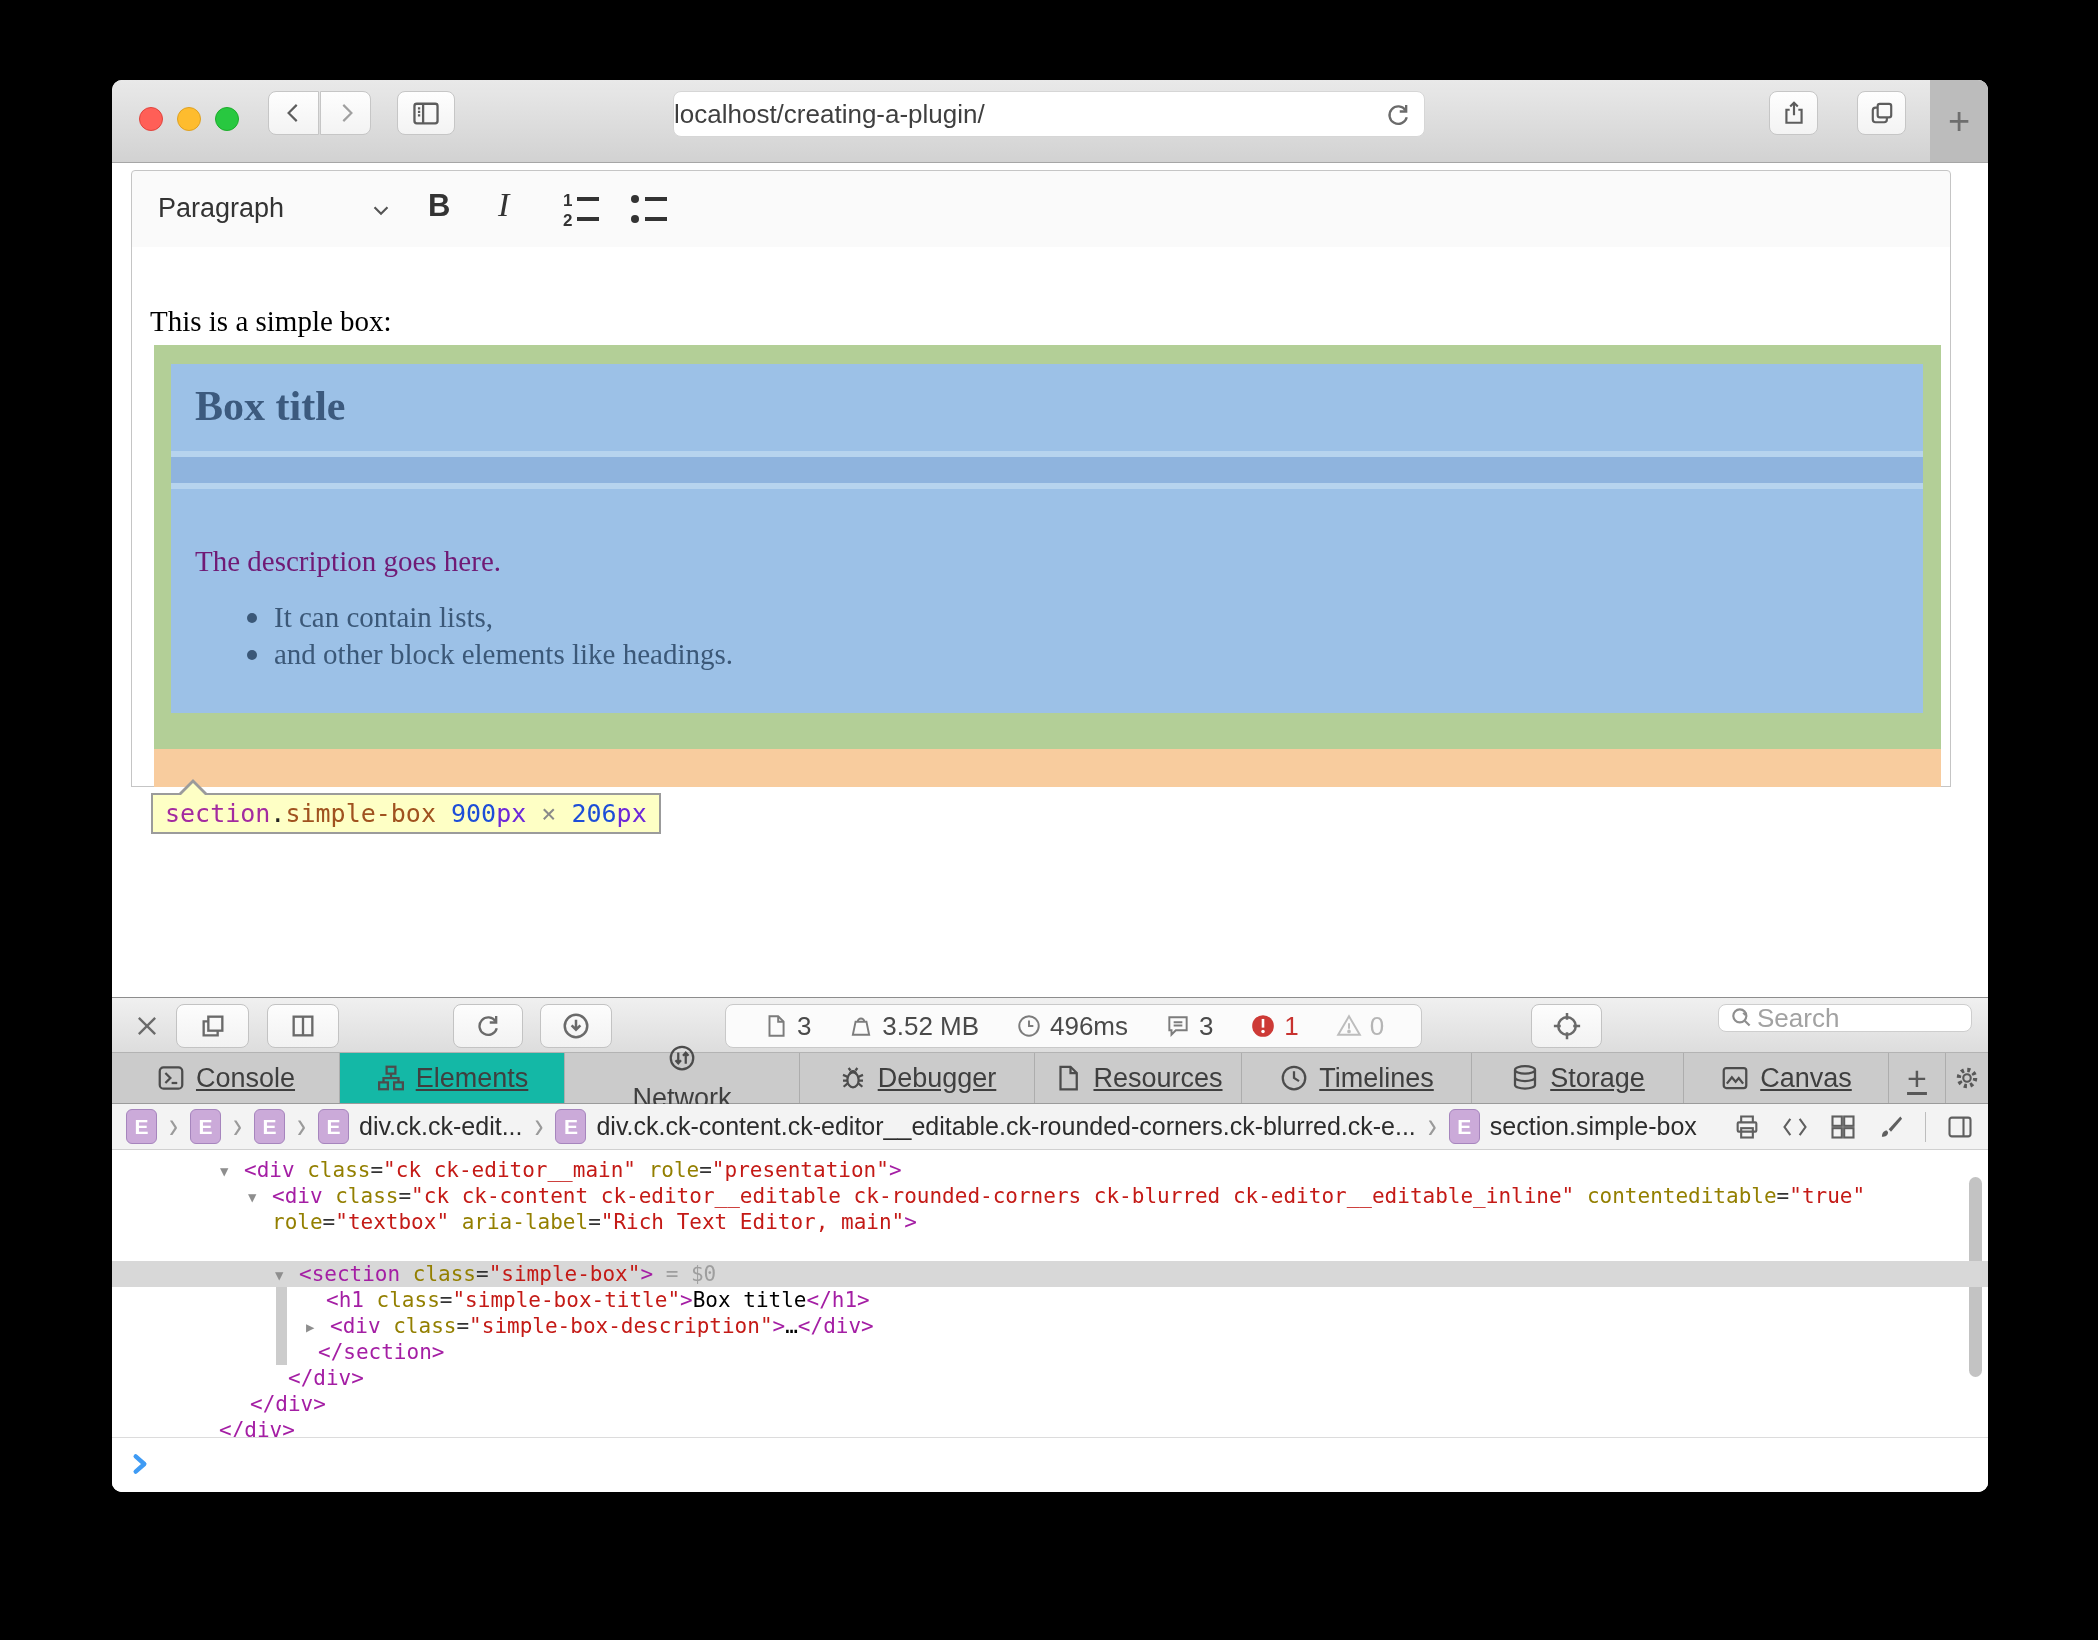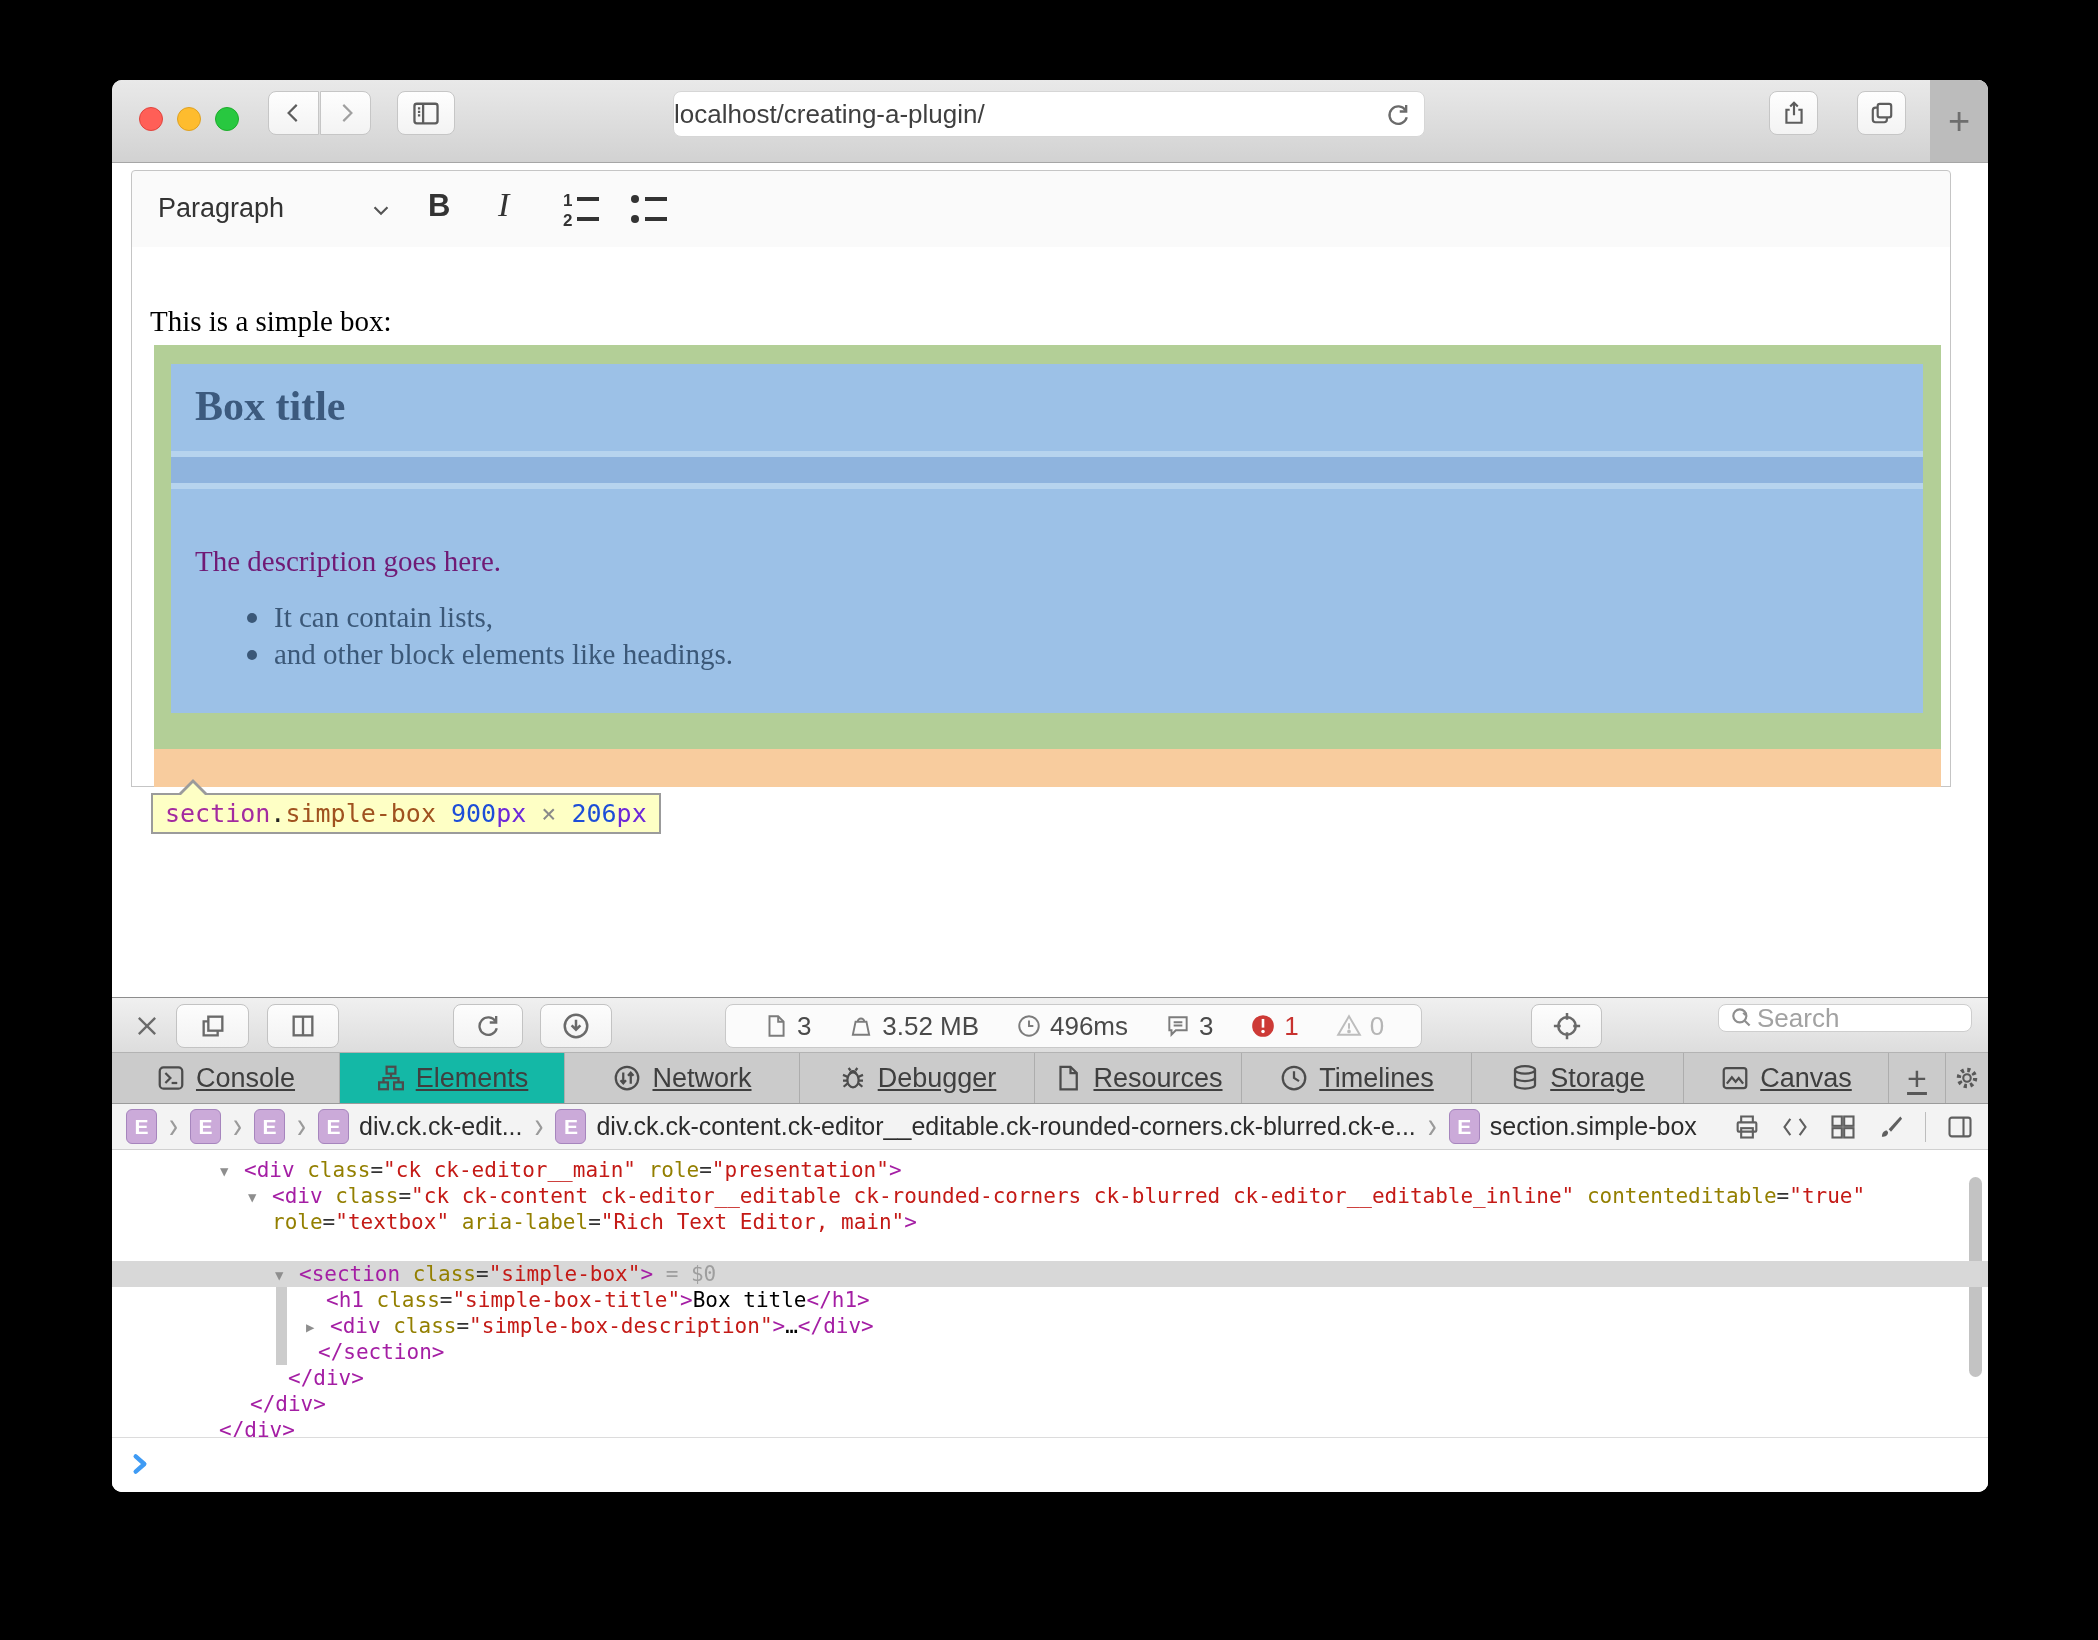--- a/index.html
+++ b/index.html
@@ -362,21 +362,21 @@
               <span class="icon">
                 <svg width="30" height="30" viewBox="0 0 24 24">
                   <rect x="8.5" y="3" width="7" height="5.5"></rect>
                   <rect x="2.5" y="15.5" width="7" height="5.5"></rect>
                   <rect x="14.5" y="15.5" width="7" height="5.5"></rect>
                   <path d="M12 8.5V12M6 15.5V12h12v3.5"></path>
                 </svg>
               </span>
               <span>Elements</span>
             </div>
-            <div class="dtab" style="width: 235px;">
+            <div class="dtab" style="width: 235px; flex-direction: column;">
               <span class="icon">
                 <svg width="30" height="30" viewBox="0 0 24 24">
                   <circle cx="12" cy="12" r="9"></circle>
                   <path d="M9 7.5V16M6.8 13.8L9 16.2l2.2-2.4"></path>
                   <path d="M15 16.5V8M12.8 10.2L15 7.8l2.2 2.4"></path>
                 </svg>
               </span>
               <span>Network</span>
             </div>
             <div class="dtab" style="width: 235px;">

